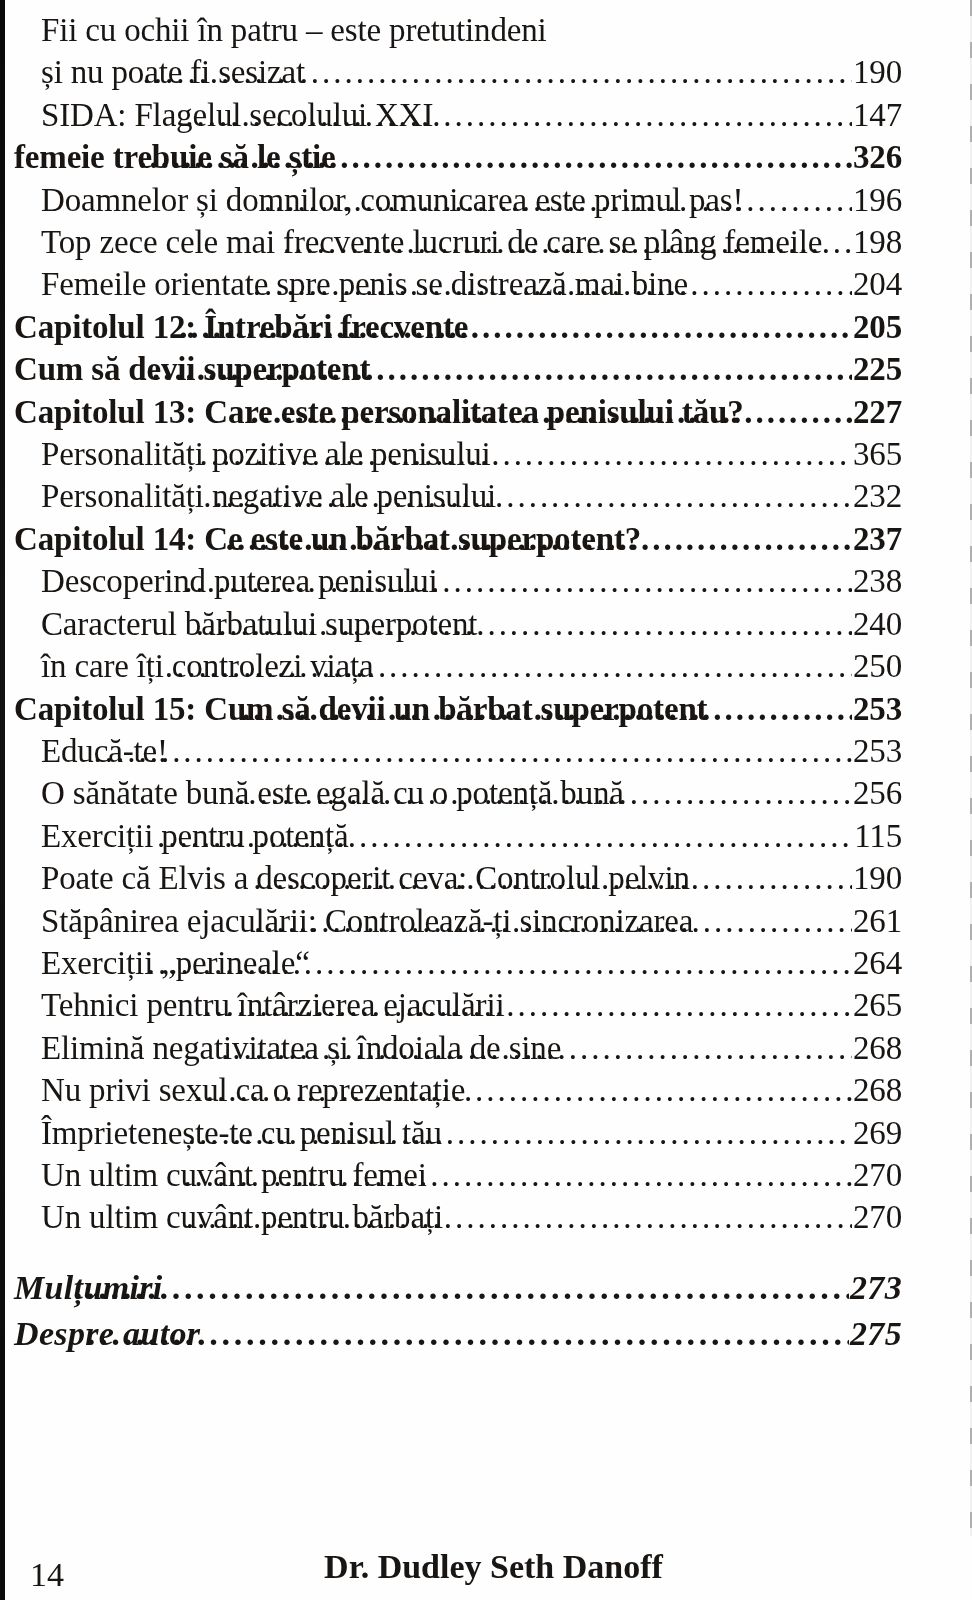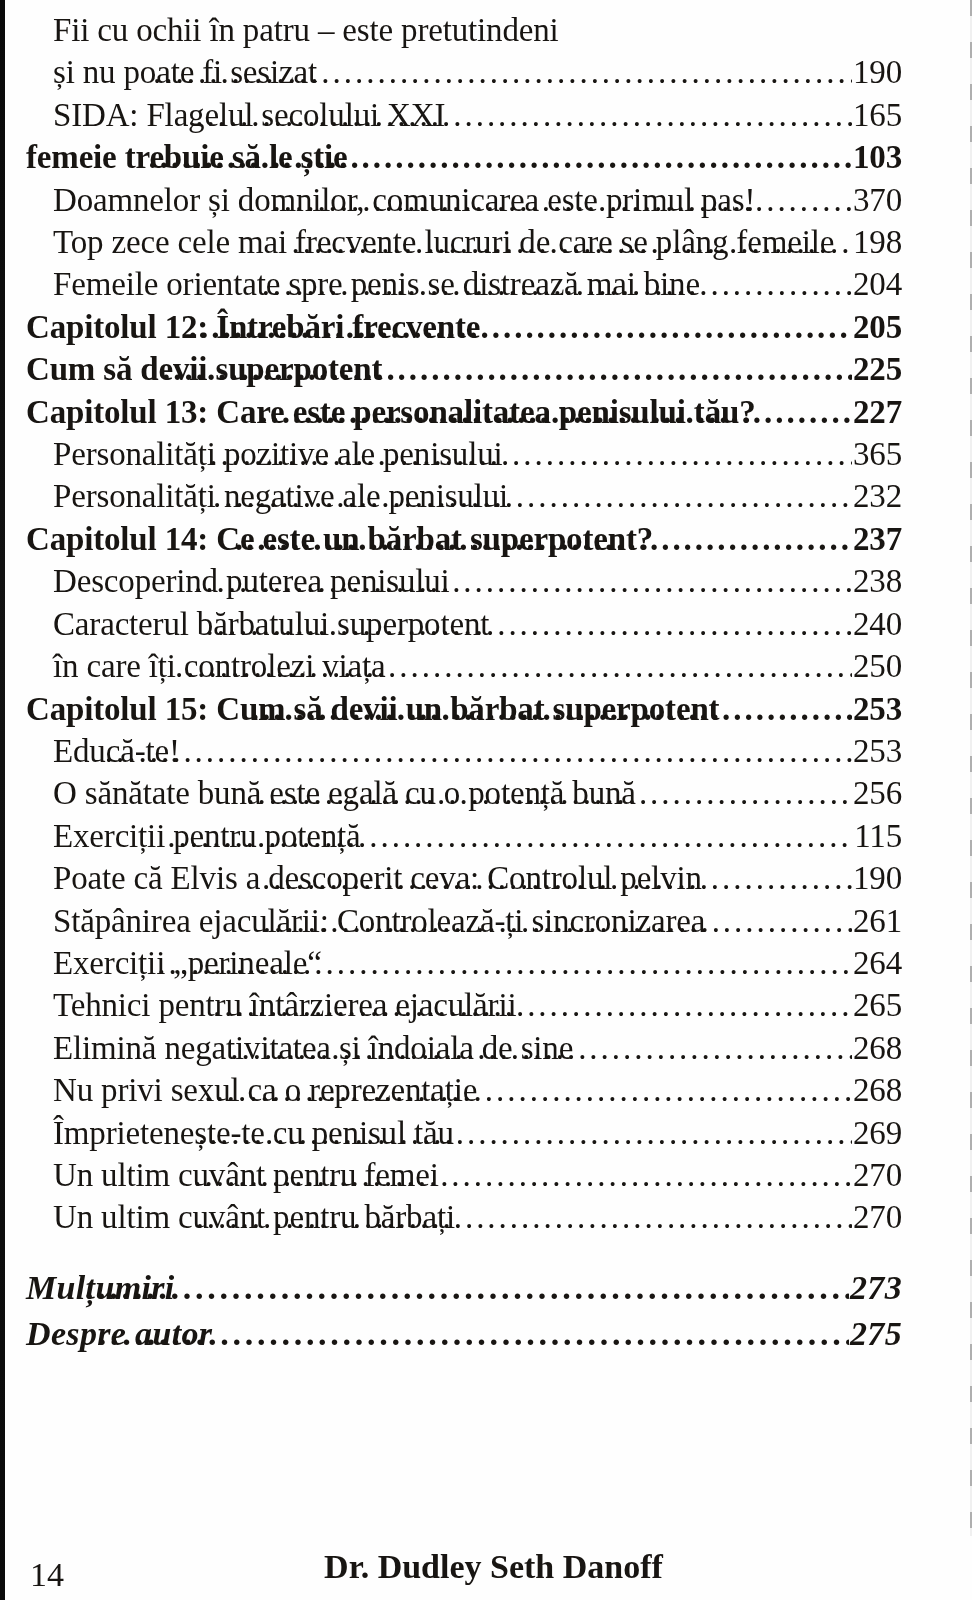--- a/index.html
+++ b/index.html
@@ -19,21 +19,21 @@
     position: absolute; left: 0; top: 0; width: 5px; height: 100%;
     background: linear-gradient(180deg, #090909 0%, #121212 40%, #0a0a0a 100%);
   }
   .edge-right {
     position: absolute; right: 0; top: 0; width: 2px; height: 96%;
     background: repeating-linear-gradient(180deg,
       rgba(110,110,110,.55) 0 16px, rgba(160,160,160,.15) 16px 42px);
   }
 
   .content {
-    position: absolute; left: 26px; right: 70px; top: 9px;
+    position: absolute; left: 14px; right: 70px; top: 9px;
   }
 
   .row {
     display: flex; align-items: baseline;
     font-size: 33px; line-height: 42.4px;
     letter-spacing: -0.005em;
   }
   .row.sub { padding-left: 27px; }
   .row.chapter { font-weight: bold; }
 
@@ -87,31 +87,31 @@
       <span class="pagenum"></span>
     </div>
     <div class="row sub">
       <span class="label">și nu poate fi sesizat</span>
       <span class="dots"></span>
       <span class="pagenum">190</span>
     </div>
     <div class="row sub">
       <span class="label">SIDA: Flagelul secolului XXI </span>
       <span class="dots"></span>
-      <span class="pagenum">165</span>
+      <span class="pagenum">147</span>
     </div>
     <div class="row chapter">
       <span class="label">femeie trebuie să le știe</span>
       <span class="dots"></span>
-      <span class="pagenum">103</span>
+      <span class="pagenum">326</span>
     </div>
     <div class="row sub">
       <span class="label">Doamnelor și domnilor, comunicarea este primul pas!</span>
       <span class="dots"></span>
-      <span class="pagenum">370</span>
+      <span class="pagenum">196</span>
     </div>
     <div class="row sub">
       <span class="label">Top zece cele mai frecvente lucruri de care se plâng femeile </span>
       <span class="dots"></span>
       <span class="pagenum">198</span>
     </div>
     <div class="row sub">
       <span class="label">Femeile orientate spre penis se distrează mai bine </span>
       <span class="dots"></span>
       <span class="pagenum">204</span>

